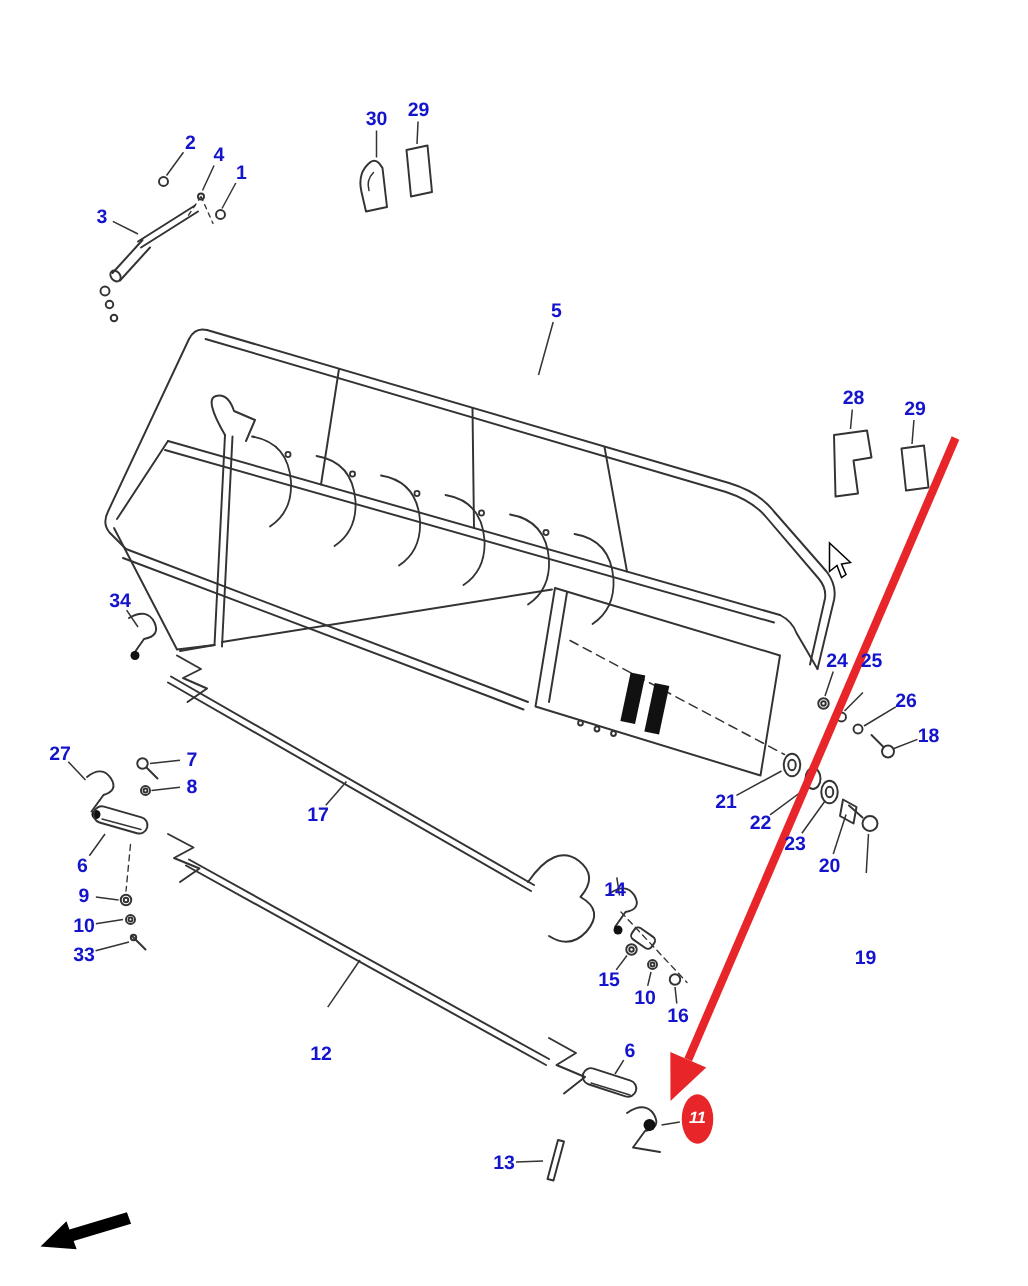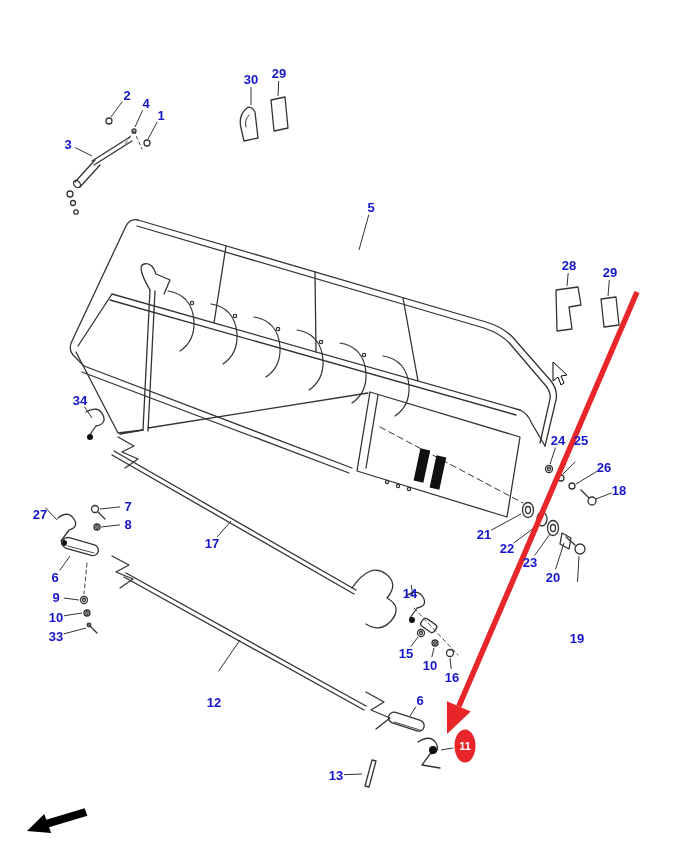--- a/index.html
+++ b/index.html
@@ -11,20 +11,21 @@
     position:absolute;transform:translate(-50%,-50%);
     font:bold 13px "Liberation Sans",sans-serif;
     color:var(--label-color,#1414cc);
     pointer-events:auto;cursor:pointer;line-height:1;white-space:nowrap;
   }
   .part-label.highlight{
     background:var(--highlight-color,#e8262a);
     color:#fff;width:21px;height:33px;border-radius:50%;
     display:flex;align-items:center;justify-content:center;
     font-size:11px;
+    font-style:italic;
   }
 </style>
 </head>
 <body>
 
 <div class="canvas">
 
   <svg viewBox="0 0 685 857" width="685" height="857">
 
     <g id="leader-lines" stroke="#333333" stroke-width="1">
@@ -242,21 +243,21 @@
       <div class="part-label" style="left: 80px; top: 400px;">34</div>
       <div class="part-label" style="left: 558px; top: 440px;">24</div>
       <div class="part-label" style="left: 581px; top: 440px;">25</div>
       <div class="part-label" style="left: 604px; top: 467px;">26</div>
       <div class="part-label" style="left: 619px; top: 490px;">18</div>
       <div class="part-label" style="left: 484px; top: 534px; text-align: right;">21</div>
       <div class="part-label" style="left: 507px; top: 548px;">22</div>
       <div class="part-label" style="left: 530px; top: 562px;">23</div>
       <div class="part-label" style="left: 553px; top: 577px; text-align: center;">20</div>
       <div class="part-label" style="left: 577px; top: 590px; margin-top: 48px;">19</div>
-      <div class="part-label" style="left: 40px; top: 502px; margin-top: 12px;">27</div>
+      <div class="part-label" style="left: 40px; top: 502px;">27</div>
       <div class="part-label" style="left: 128px; top: 506px;">7</div>
       <div class="part-label" style="left: 128px; top: 524px;">8</div>
       <div class="part-label" style="left: 55px; top: 577px;">6</div>
       <div class="part-label" style="left: 56px; top: 597px;">9</div>
       <div class="part-label" style="left: 56px; top: 617px;">10</div>
       <div class="part-label" style="left: 56px; top: 636px;">33</div>
       <div class="part-label" style="left: 212px; top: 543px;">17</div>
       <div class="part-label" style="left: 410px; top: 577px; margin-top: 16px;">14</div>
       <div class="part-label" style="left: 406px; top: 653px;">15</div>
       <div class="part-label" style="left: 430px; top: 665px;">10</div>

